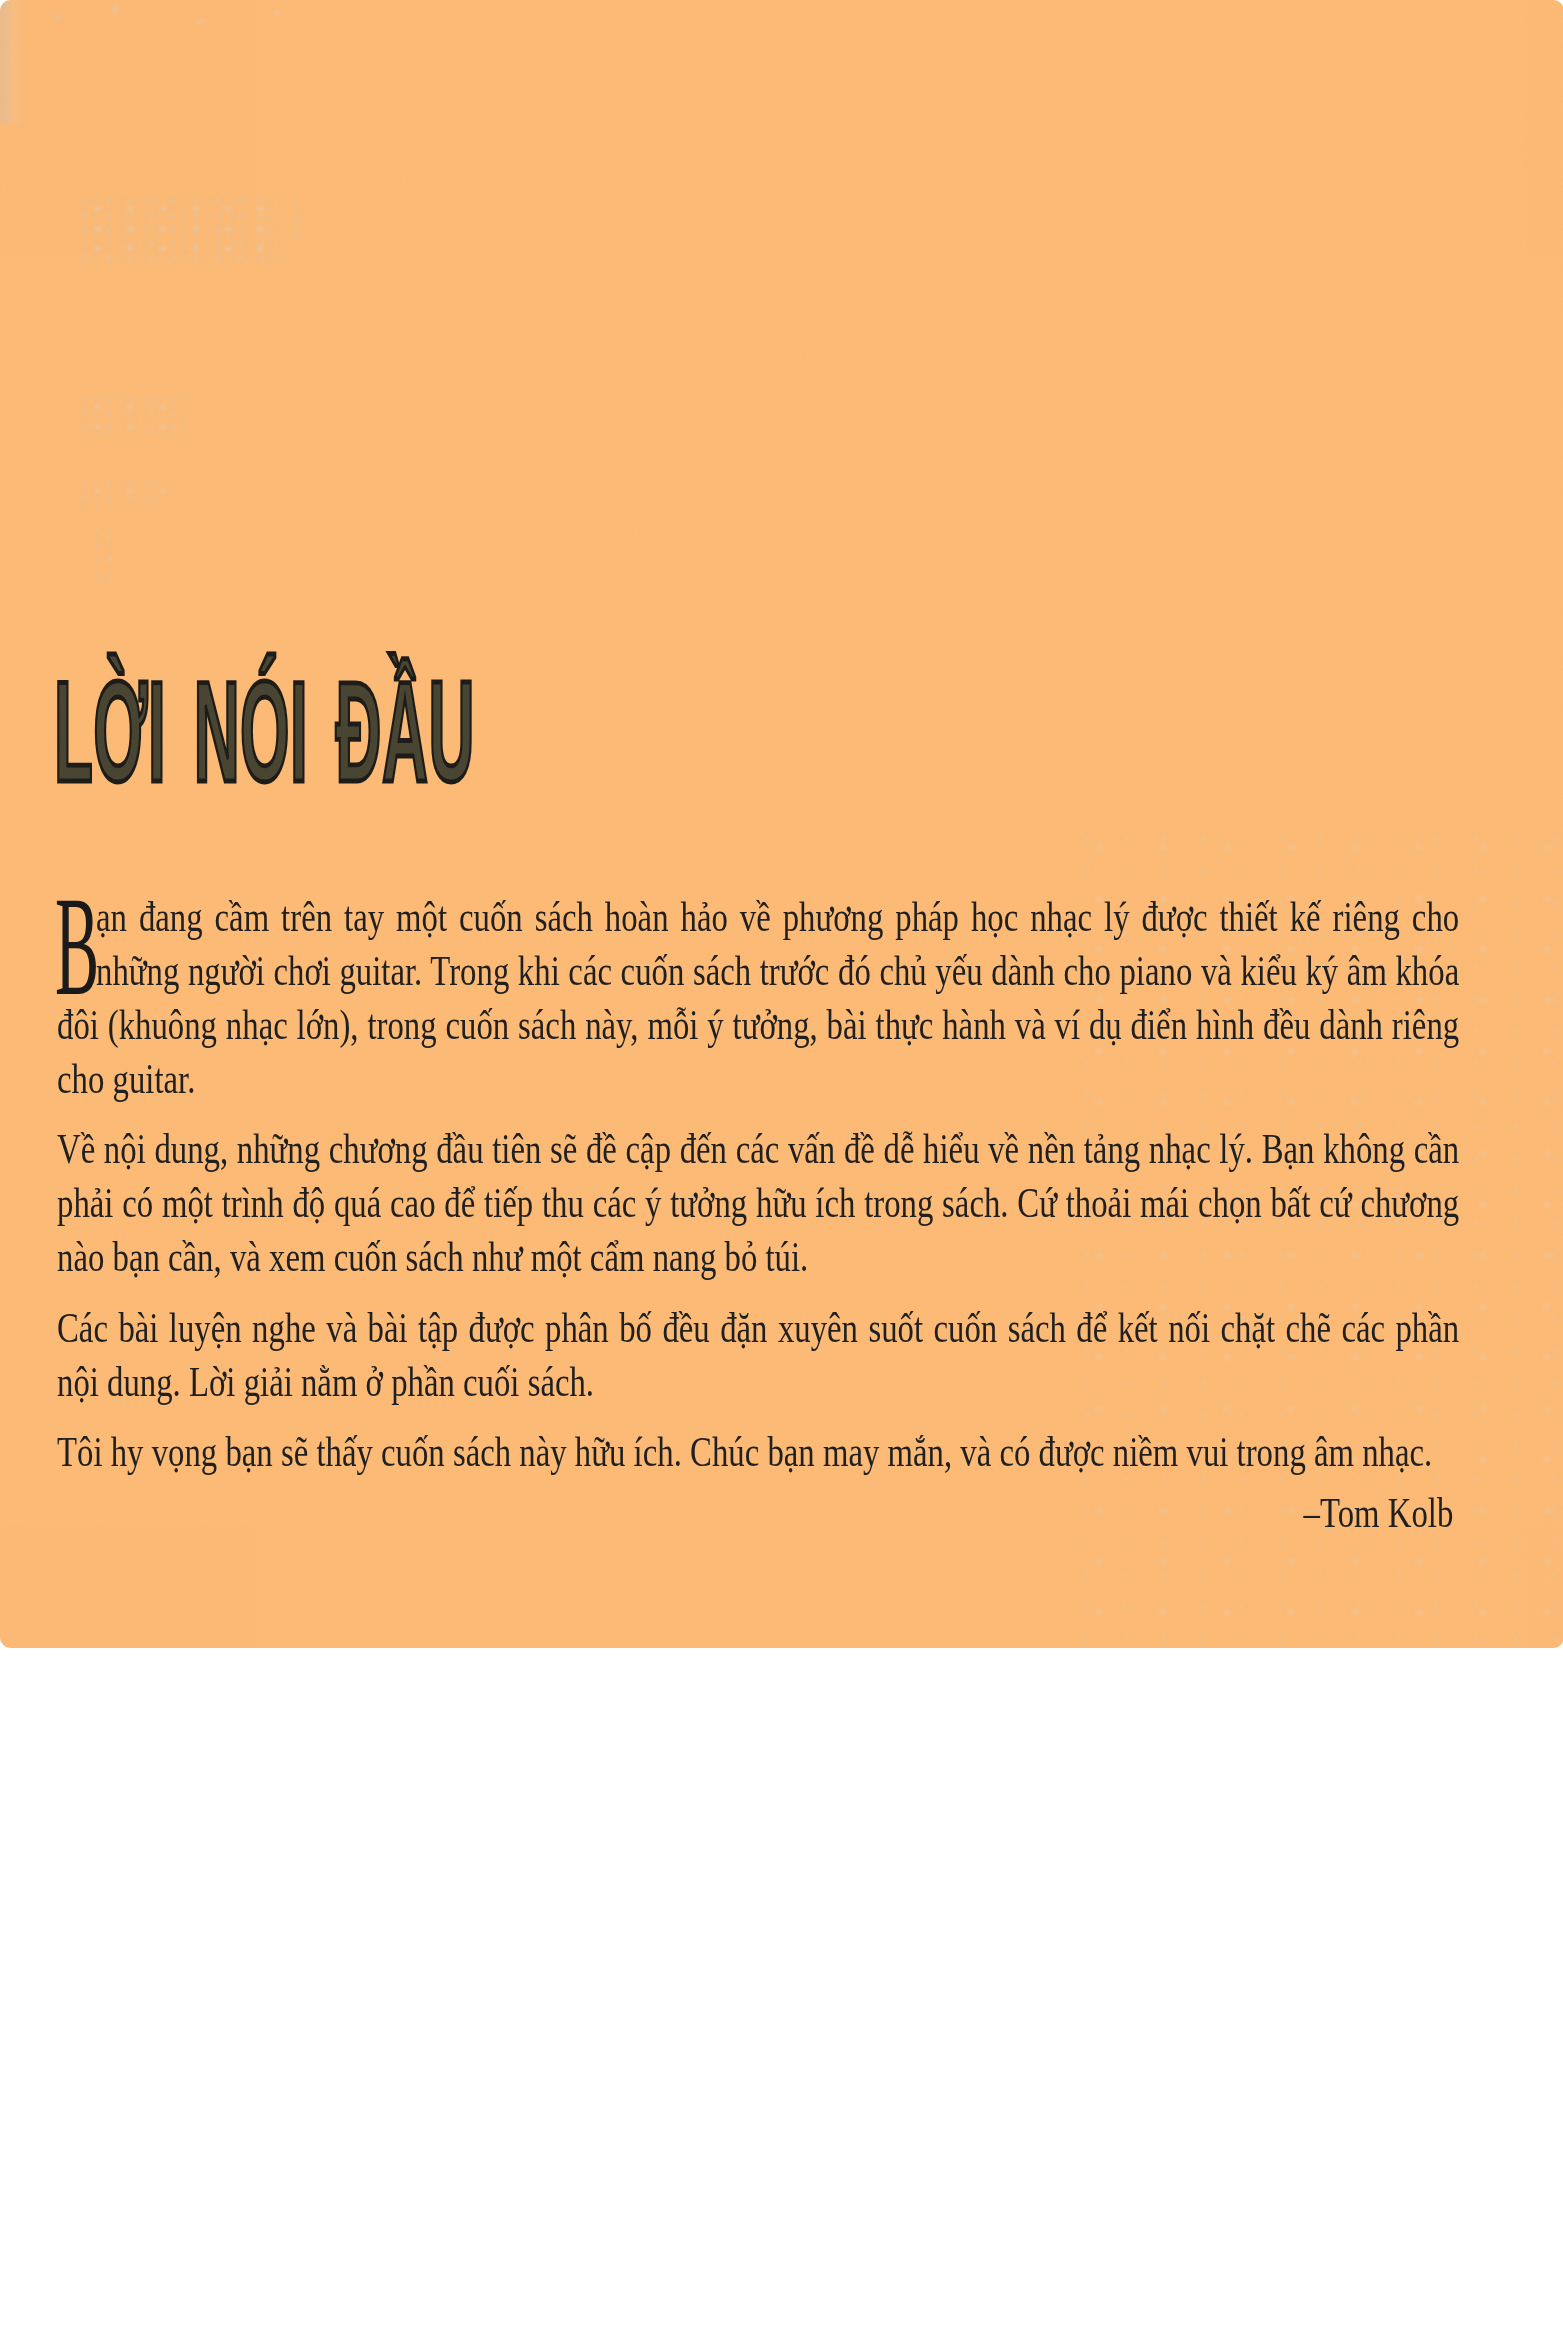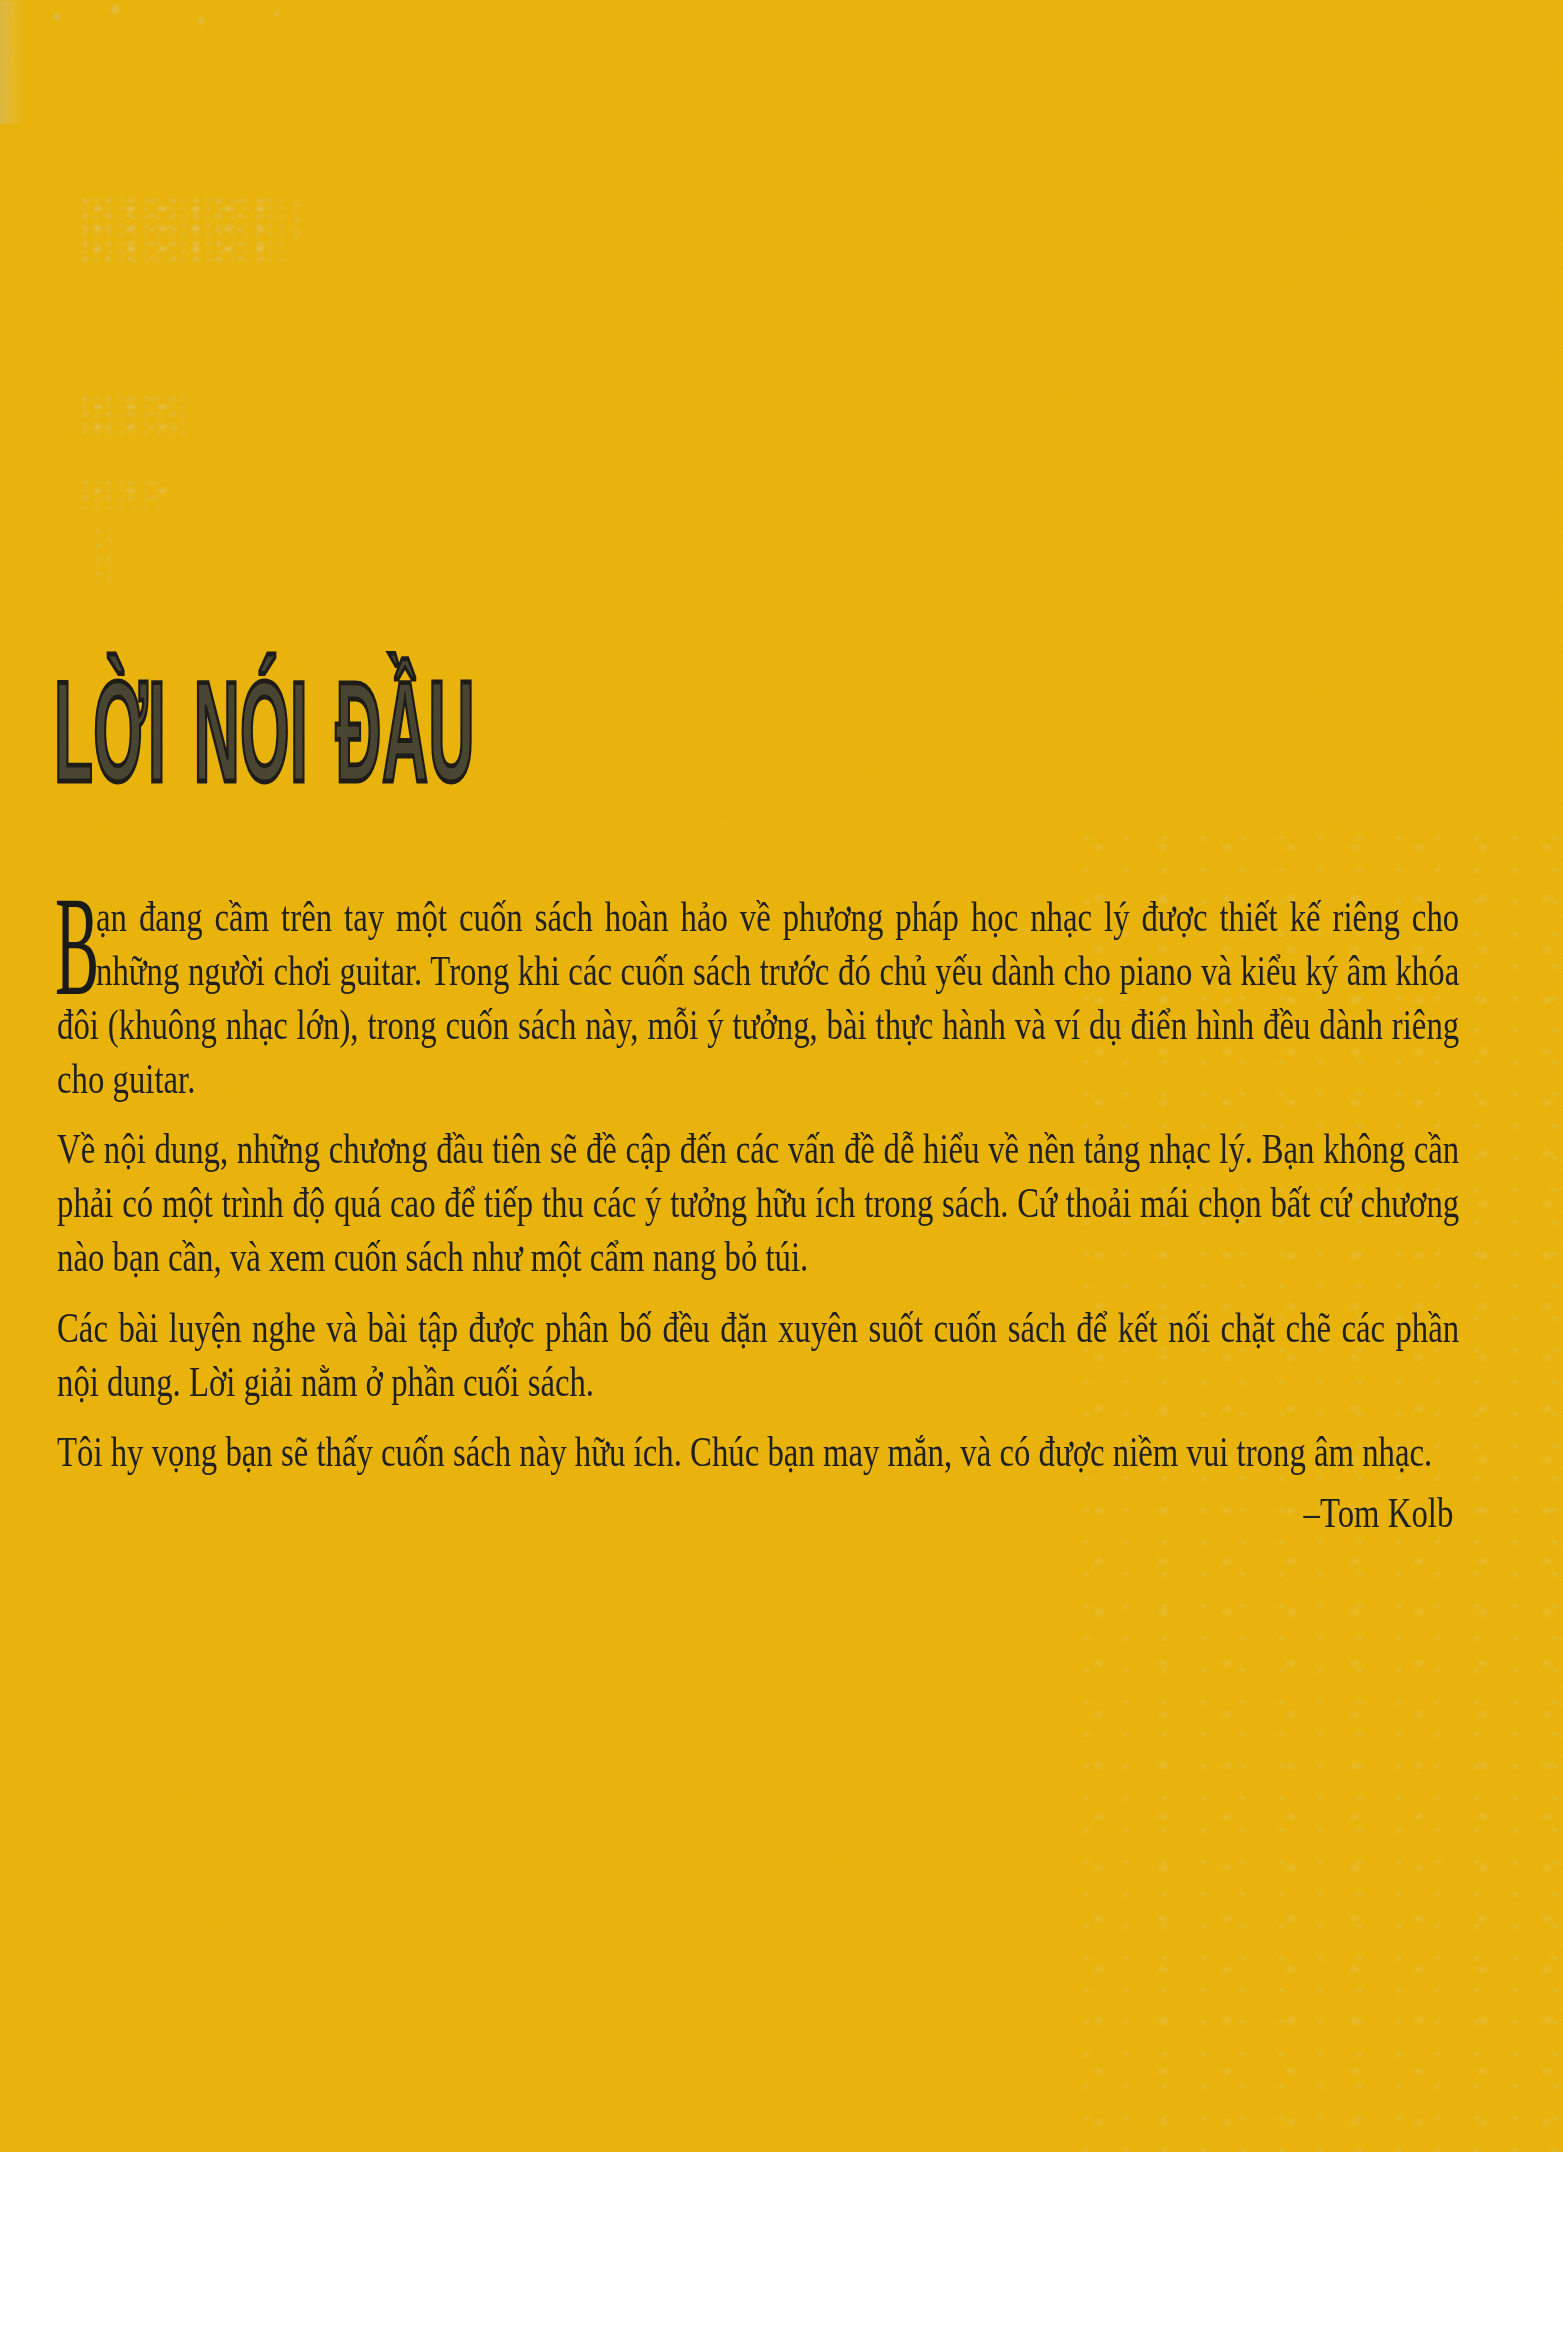--- a/index.html
+++ b/index.html
@@ -3,24 +3,25 @@
 <meta charset="utf-8">
 <style>
   html, body {
     margin: 0;
     padding: 0;
     background: #ffffff;
   }
   .page {
     position: relative;
     width: 1564px;
-    height: 2152px;
-    background: #eab308;
+    height: 1648px;
+    background: #fdba74;
     overflow: hidden;
     font-family: "Liberation Serif", "DejaVu Serif", serif;
+    border-radius: 11px;
   }
 
   
   .edge-smudge {
     position: absolute;
     left: 0; top: 0;
     width: 344px; height: 124px;
     background:
       linear-gradient(90deg, rgba(190,190,198,.35), rgba(220,220,225,.12) 13.4px, rgba(255,255,255,0) 25px),
       radial-gradient(circle at 57px 17px, rgba(205,205,210,.30) 1.9px, rgba(0,0,0,0) 4.8px),

